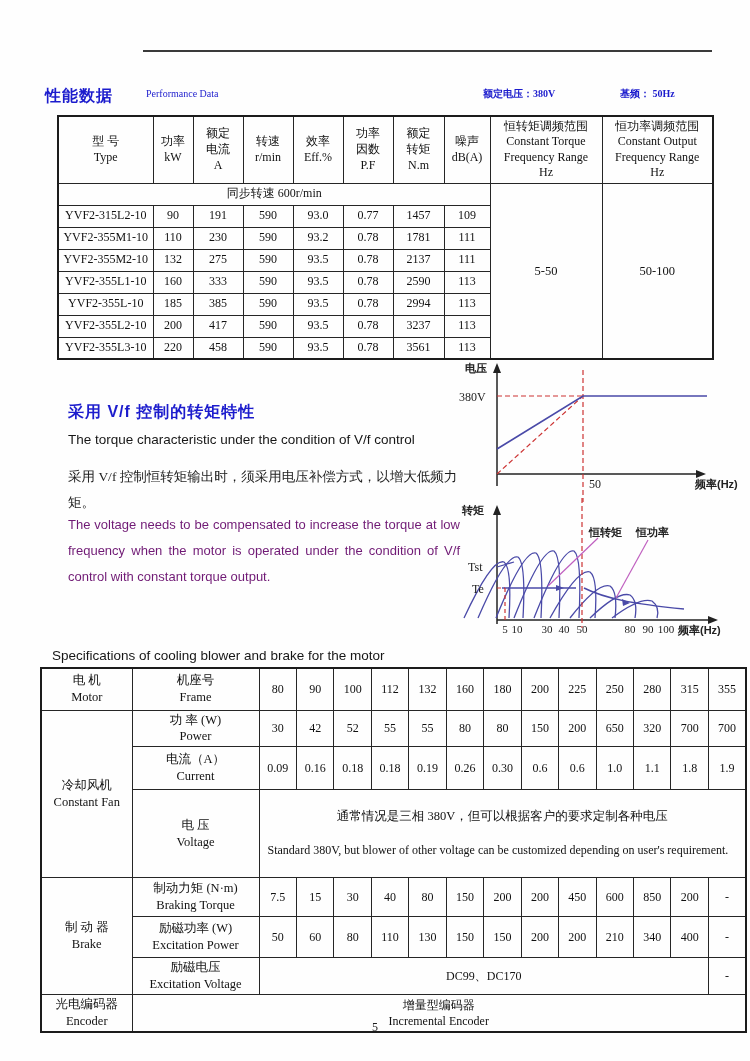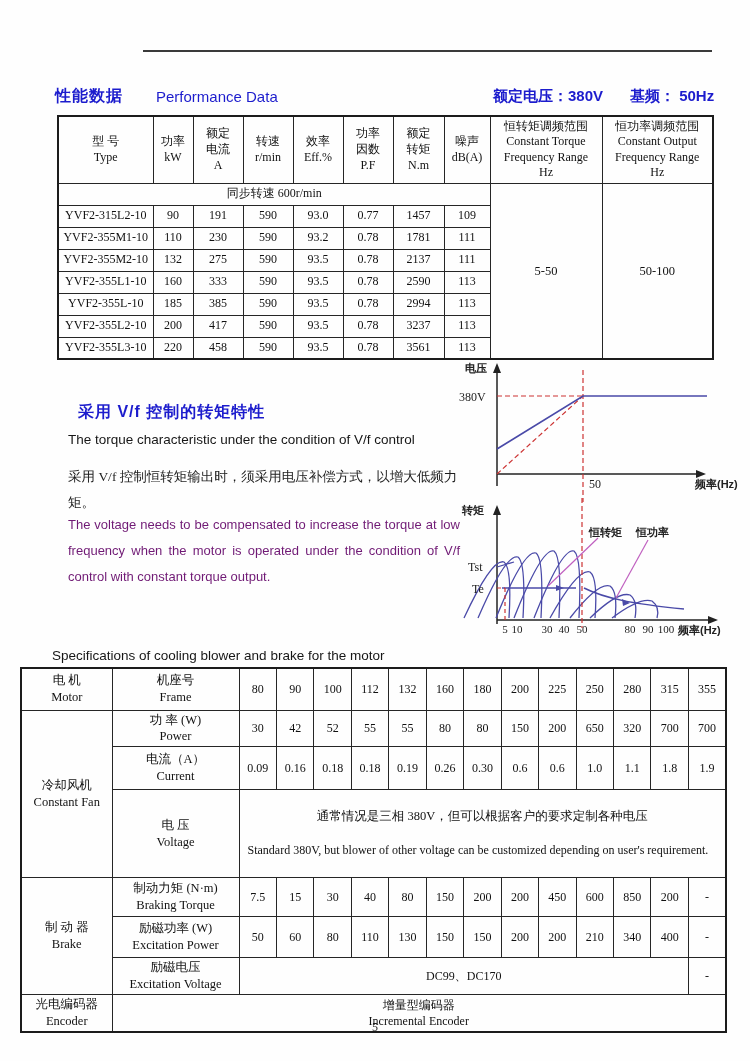--- a/index.html
+++ b/index.html
@@ -1,22 +1,22 @@
 <!DOCTYPE html>
 <html><head>
 <meta charset="utf-8">
 <style>
   html,body{margin:0;padding:0;background:#ffffff;}
   .page{position:relative;width:750px;height:1061px;background:#fefefe;overflow:hidden;
         font-family:"Liberation Serif", serif;color:#1d1d1d;}
   .abs{position:absolute;}
-  .blue{color:#1c1ccd;margin-left:10px;}
+  .blue{color:#1c1ccd;}
   .rule{border-top:2px solid #3a3a3a;height:0;}
   .h-zh{font-family:"Liberation Sans", sans-serif;font-weight:bold;font-size:16px;letter-spacing:1px;}
-  .h-en{font-family:Liberation Sans, sans-serif;font-size:15px;}
+  .h-en{font-family:Liberation Serif, serif;font-size:10px;}
   .subtitle{font-family:"Liberation Sans", sans-serif;font-size:13.5px;color:#161616;}
   .body-zh{font-size:13.5px;line-height:1.95;}
   .body-en{font-family:"Liberation Sans", sans-serif;font-size:13px;line-height:2.0;text-align:justify;color:#701a75;}
 
   table{border-collapse:collapse;table-layout:fixed;}
   .dtable{font-size:12px;color:#111;}
   .dtable th,.dtable td{border:1px solid #262626;text-align:center;vertical-align:middle;
       padding:1px 2px;font-weight:normal;white-space:pre-line;line-height:1.3;overflow:hidden;}
   .dtable{border:2px solid #1c1c1c;}
   .perf tbody tr{height:22px;}
@@ -234,21 +234,21 @@
       <text x="130" y="137">50</text>
       <text x="178" y="137">80</text>
       <text x="196" y="137">90</text>
       <text x="214" y="137">100</text>
     </g>
     <text x="226" y="138" font-size="11" class="chart-label" fill="#222">频率(Hz)</text>
   </svg>
 
   <div class="abs subtitle" style="left:52px;top:648px;">Specifications of cooling blower and brake for the motor</div>
 
-  <table class="abs dtable pt" style="left:20px;top:667px;width:707px;">
+  <table class="abs dtable pt" style="left:40px;top:667px;width:707px;">
     <colgroup>
       <col style="width:91px">
         <col style="width:127px">
       <col>
         <col>
         <col>
         <col>
         <col>
         <col>
         <col>

